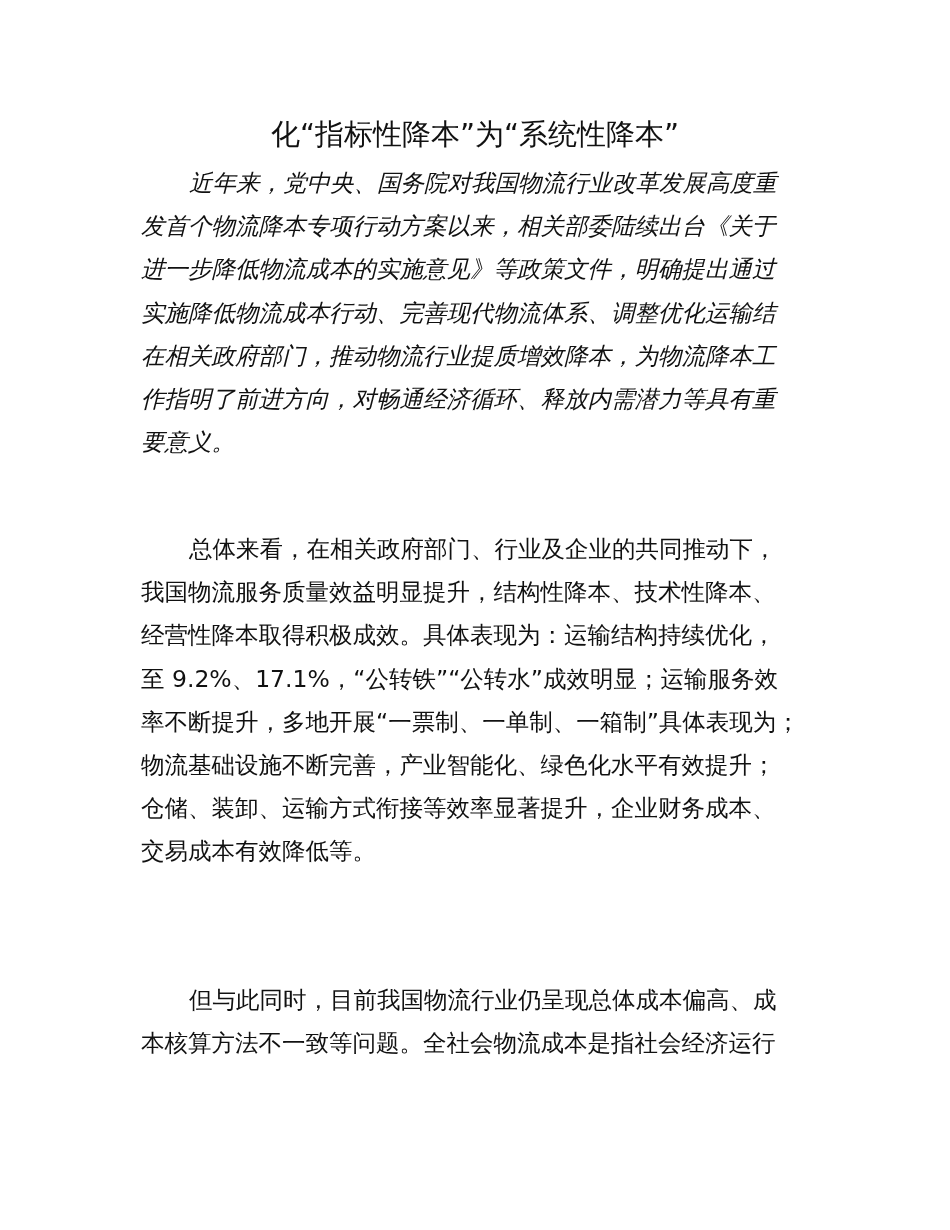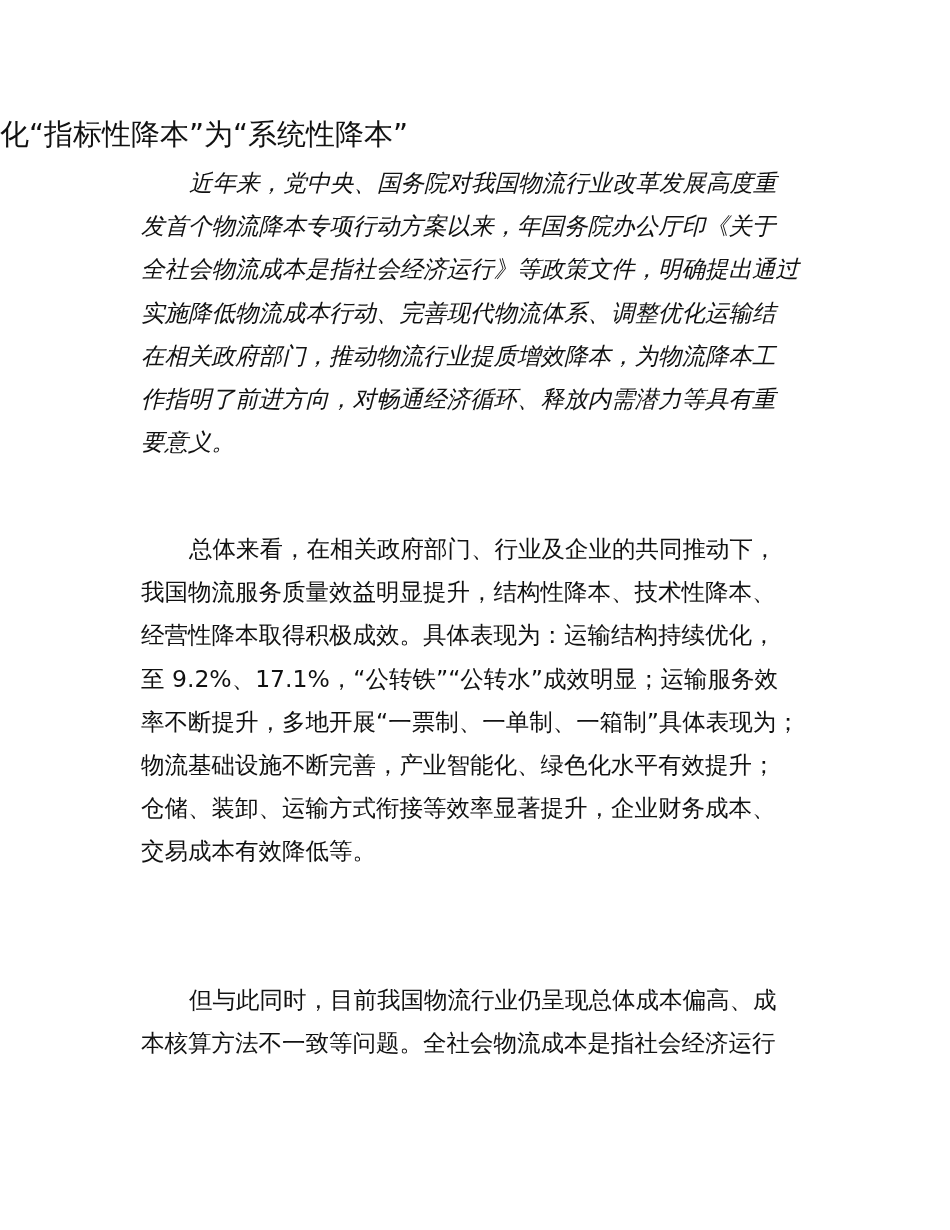--- a/index.html
+++ b/index.html
@@ -1,34 +1,34 @@
 <!DOCTYPE html>
 <html><head>
 <meta charset="utf-8">
 <style>
   html, body { margin: 0; padding: 0; background: #ffffff; }
   body { width: 950px; height: 1230px; position: relative; overflow: hidden;
          font-family: "DejaVu Sans", sans-serif; color: #111111; }
   .page { position: absolute; left: 0; top: 0; width: 950px; height: 1230px; background: #fff; }
-  .title { position: absolute; left: 0; top: 112px; width: 950px; 
+  .title { position: absolute; left: 0; top: 112px; width: 950px; text-align: center;
            font-size: 29px; line-height: 44px; white-space: nowrap; }
   .para { position: absolute; left: 141px; width: 700px; }
   .line { font-size: 23.5px; line-height: 43.2px; height: 43.2px; white-space: nowrap; }
   .indent { padding-left: 48px; }
 </style>
 </head>
 <body>
 
 <div class="page">
   <div class="title">化“指标性降本”为“系统性降本”</div>
 
   <div class="para" style="top:162px;font-style:italic;">
     <div class="line indent">近年来，党中央、国务院对我国物流行业改革发展高度重</div>
-    <div class="line">发首个物流降本专项行动方案以来，年国务院办公厅印《关于</div>
-    <div class="line">全社会物流成本是指社会经济运行》等政策文件，明确提出通过</div>
+    <div class="line">发首个物流降本专项行动方案以来，相关部委陆续出台《关于</div>
+    <div class="line">进一步降低物流成本的实施意见》等政策文件，明确提出通过</div>
     <div class="line">实施降低物流成本行动、完善现代物流体系、调整优化运输结</div>
     <div class="line">在相关政府部门，推动物流行业提质增效降本，为物流降本工</div>
     <div class="line">作指明了前进方向，对畅通经济循环、释放内需潜力等具有重</div>
     <div class="line">要意义。</div>
   </div>
 
   <div class="para" style="top:528px;">
     <div class="line indent">总体来看，在相关政府部门、行业及企业的共同推动下，</div>
     <div class="line">我国物流服务质量效益明显提升，结构性降本、技术性降本、</div>
     <div class="line">经营性降本取得积极成效。具体表现为：运输结构持续优化，</div>

